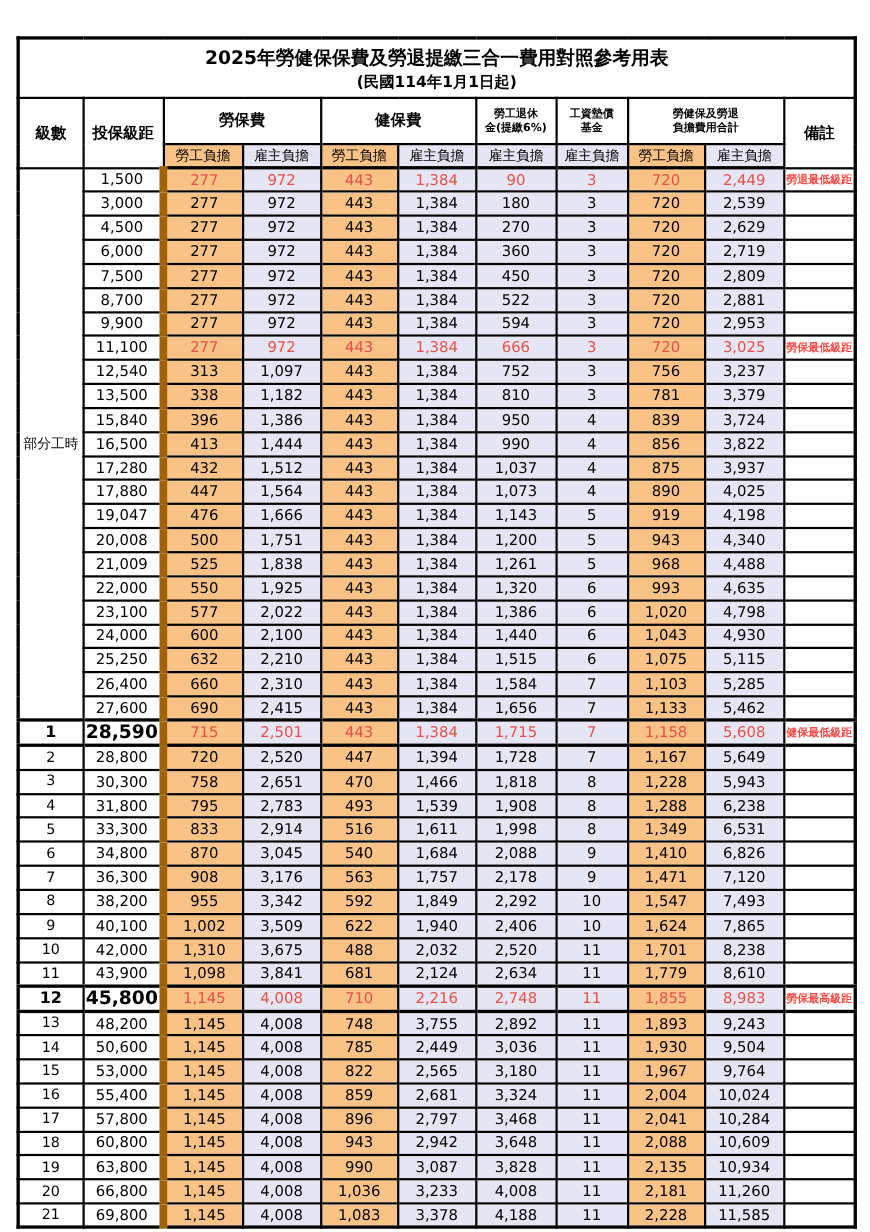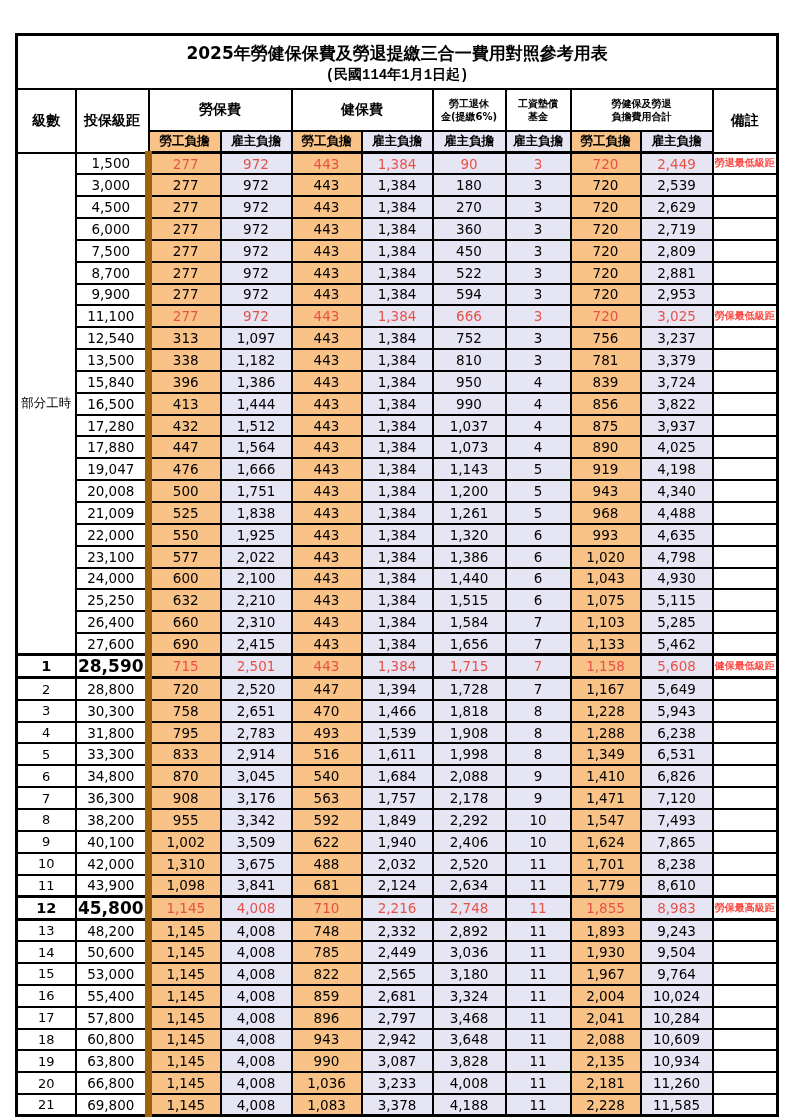--- a/index.html
+++ b/index.html
@@ -3,24 +3,24 @@
 <meta charset="utf-8">
 <style>
   html,body{margin:0;padding:0;background:#fff;}
   body{width:791px;min-height:1120px;font-family:"DejaVu Sans","Liberation Sans",sans-serif;color:#000;}
   .page{padding:33px 15px 14px 15px;}
   table{border-collapse:collapse;table-layout:fixed;width:761px;margin:0 auto;border:3px solid #000;}
   th,td{border:2px solid #000;text-align:center;vertical-align:middle;padding:0;overflow:hidden;white-space:nowrap;background:#fff;}
   
   .title-cell{height:52px;border-bottom:2px solid #000;}
   .title-main{font-size:17px;font-weight:700;line-height:1.55;}
-  .title-sub{font-size:14px;font-weight:700;line-height:1.2;font-family:Liberation Mono, monospace;}
+  .title-sub{font-size:14px;font-weight:700;line-height:1.2;}
   
   .hrow1 th{height:40px;font-weight:700;}
-  .hrow2 th{height:19px;font-weight:700;margin-left:44px;}
+  .hrow2 th{height:19px;font-weight:400;margin-left:44px;}
   .h-label{font-size:14px;}
   .h-2line{font-size:10px;line-height:1.35;}
   .sub-h{font-size:12.5px;}
   
   .worker{background:#F9C286;}
   .employer{background:#E6E5F3;}
   
   tbody tr{height:21.85px;}
   tbody td{font-size:13.5px;}
   td.level-cell{font-size:13px;}
@@ -528,21 +528,21 @@
           <td class="val worker">1,855</td>
           <td class="val employer">8,983</td>
           <td class="note-cell">勞保最高級距</td>
         </tr>
         <tr>
           <td class="level-cell">13</td>
           <td class="bracket">48,200</td>
           <td class="val worker">1,145</td>
           <td class="val employer">4,008</td>
           <td class="val worker">748</td>
-          <td class="val employer">2,332</td>
+          <td class="val employer">3,755</td>
           <td class="val employer">2,892</td>
           <td class="val employer">11</td>
           <td class="val worker">1,893</td>
           <td class="val employer">9,243</td>
           <td class="note-cell"></td>
         </tr>
         <tr>
           <td class="level-cell">14</td>
           <td class="bracket">50,600</td>
           <td class="val worker">1,145</td>

